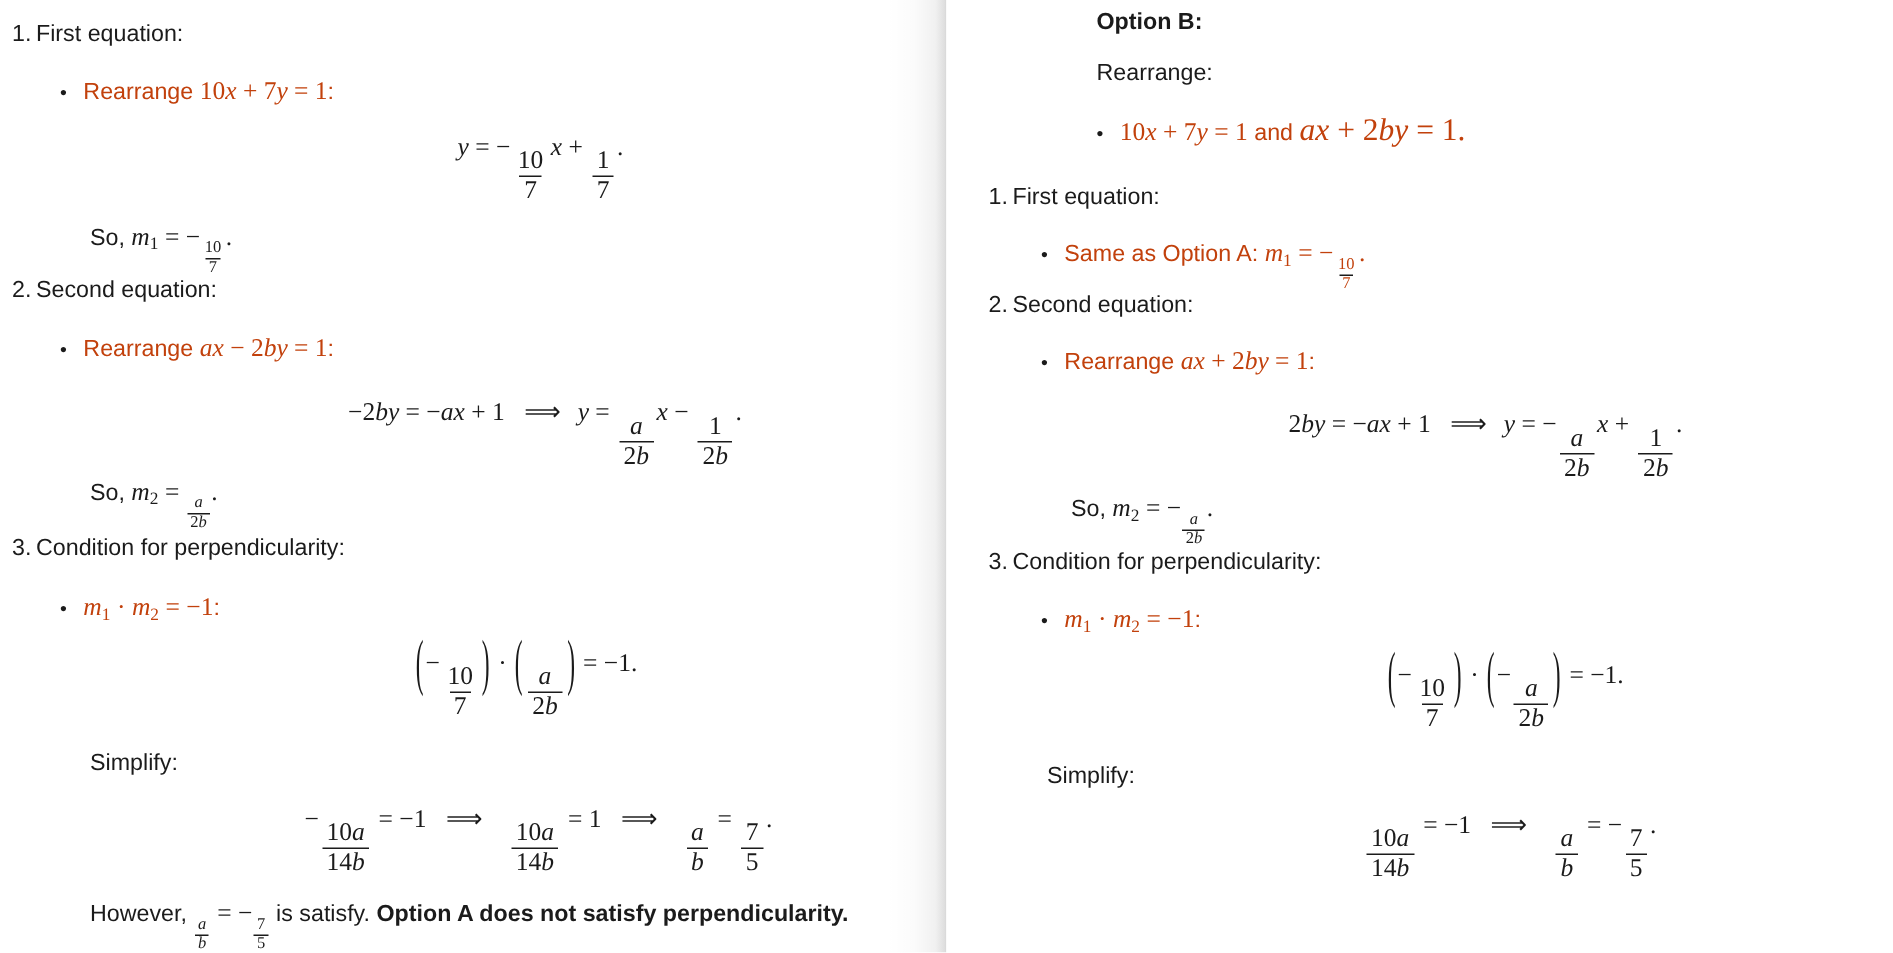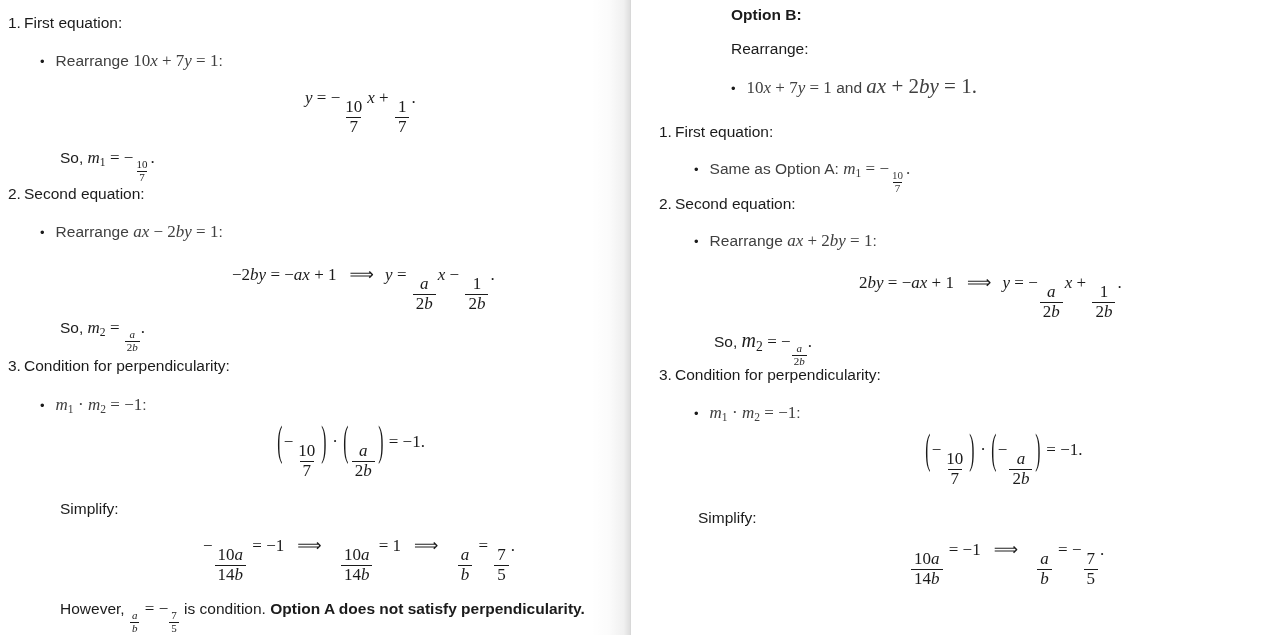--- a/index.html
+++ b/index.html
@@ -35,21 +35,21 @@
   }
   .bold{font-weight:bold;}
 
   
   .olrow{position:absolute;display:flex;align-items:baseline;}
   .olnum{font-family:"Liberation Sans", sans-serif;font-size:15.5px;color:#1b1b1b;}
   .ollabel{font-family:"Liberation Sans", sans-serif;font-size:15.5px;color:#1b1b1b;}
 
   .bulrow{position:absolute;display:flex;align-items:baseline;}
   .bul{font-size:13px;line-height:1;color:#1b1b1b;margin-right:11px;}
-  .bultext{font-size:15.5px;color:#404040;}
+  .bultext{font-size:15.5px;color:#c2410c;}
 
   .plain{position:absolute;font-size:15.5px;color:#1b1b1b;white-space:nowrap;}
 
   
   .eq{position:absolute;white-space:nowrap;font-family:"Liberation Serif", serif;color:#1b1b1b;}
 
   
   .mi{font-family:"Liberation Serif", serif;font-style:italic;}
   .mn{font-family:"Liberation Serif", serif;font-style:normal;}
   .mo{font-family:"Liberation Serif", serif;font-style:normal;}
@@ -184,21 +184,21 @@
 
     <div class="plain" style="left:60px; top:599px;text-align:right;">
       <span>However,</span>
       <span class="sfrac" style="font-size:11px;">
           <span class="nm mi">a</span>
           <span class="dn mi">b</span>
         </span> <span class="mo" style="font-size:17px;">=</span> <span class="mo" style="font-size:17px;">−</span><span class="sfrac" style="font-size:11px;">
           <span class="nm mn">7</span>
           <span class="dn mn">5</span>
         </span>
-      <span>is condition.</span>
+      <span>is satisfy.</span>
       <span class="bold">Option A does not satisfy perpendicularity.</span>
     </div>
 
   </div>
 
   <div class="pane-right">
 
     <div class="plain bold" style="left:100px; top:6px;">Option B:</div>
 
     <div class="plain" style="left:100px; top:40px;">Rearrange:</div>
@@ -246,21 +246,21 @@
           <span class="nm mi">a</span>
           <span class="dn mi"><span class="mn">2</span>b</span>
         </span><span class="mi">x</span> <span class="mo">+</span> <span class="frac">
           <span class="nm mn">1</span>
           <span class="dn mi"><span class="mn">2</span>b</span>
         </span><span class="mo">.</span>
     </div>
 
     <div class="plain" style="left:83px; top:329px;">
       <span>So,</span>
-      <span class="mi" style="font-size:20px;">m<span class="subn">2</span></span> <span class="mo" style="font-size:17px;">=</span> <span class="mo" style="font-size:17px;">−</span><span class="sfrac" style="font-size:11px;">
+      <span class="mi" style="font-size:17px;">m<span class="subn">2</span></span> <span class="mo" style="font-size:17px;">=</span> <span class="mo" style="font-size:17px;">−</span><span class="sfrac" style="font-size:11px;">
           <span class="nm mi">a</span>
           <span class="dn mi"><span class="mn">2</span>b</span>
         </span><span class="mo" style="font-size:17px;">.</span>
     </div>
 
     <div class="olrow" style="left:28px; top:366px;">
       <span class="olnum" style="width:16px;display:inline-block;">3.</span>
       <span class="ollabel">Condition for perpendicularity:</span>
     </div>
 

